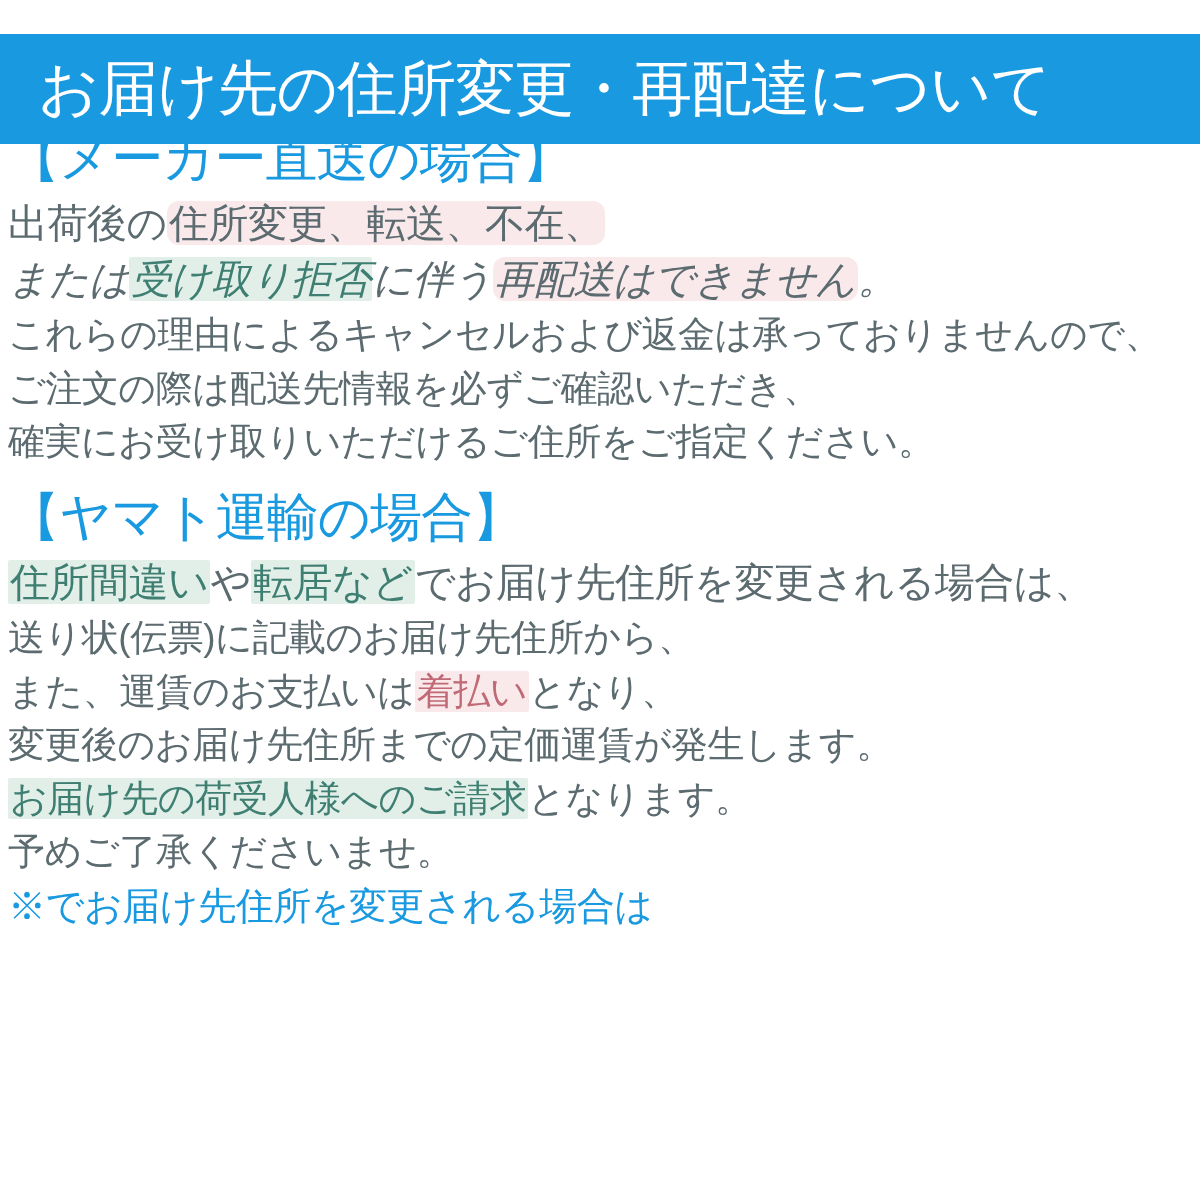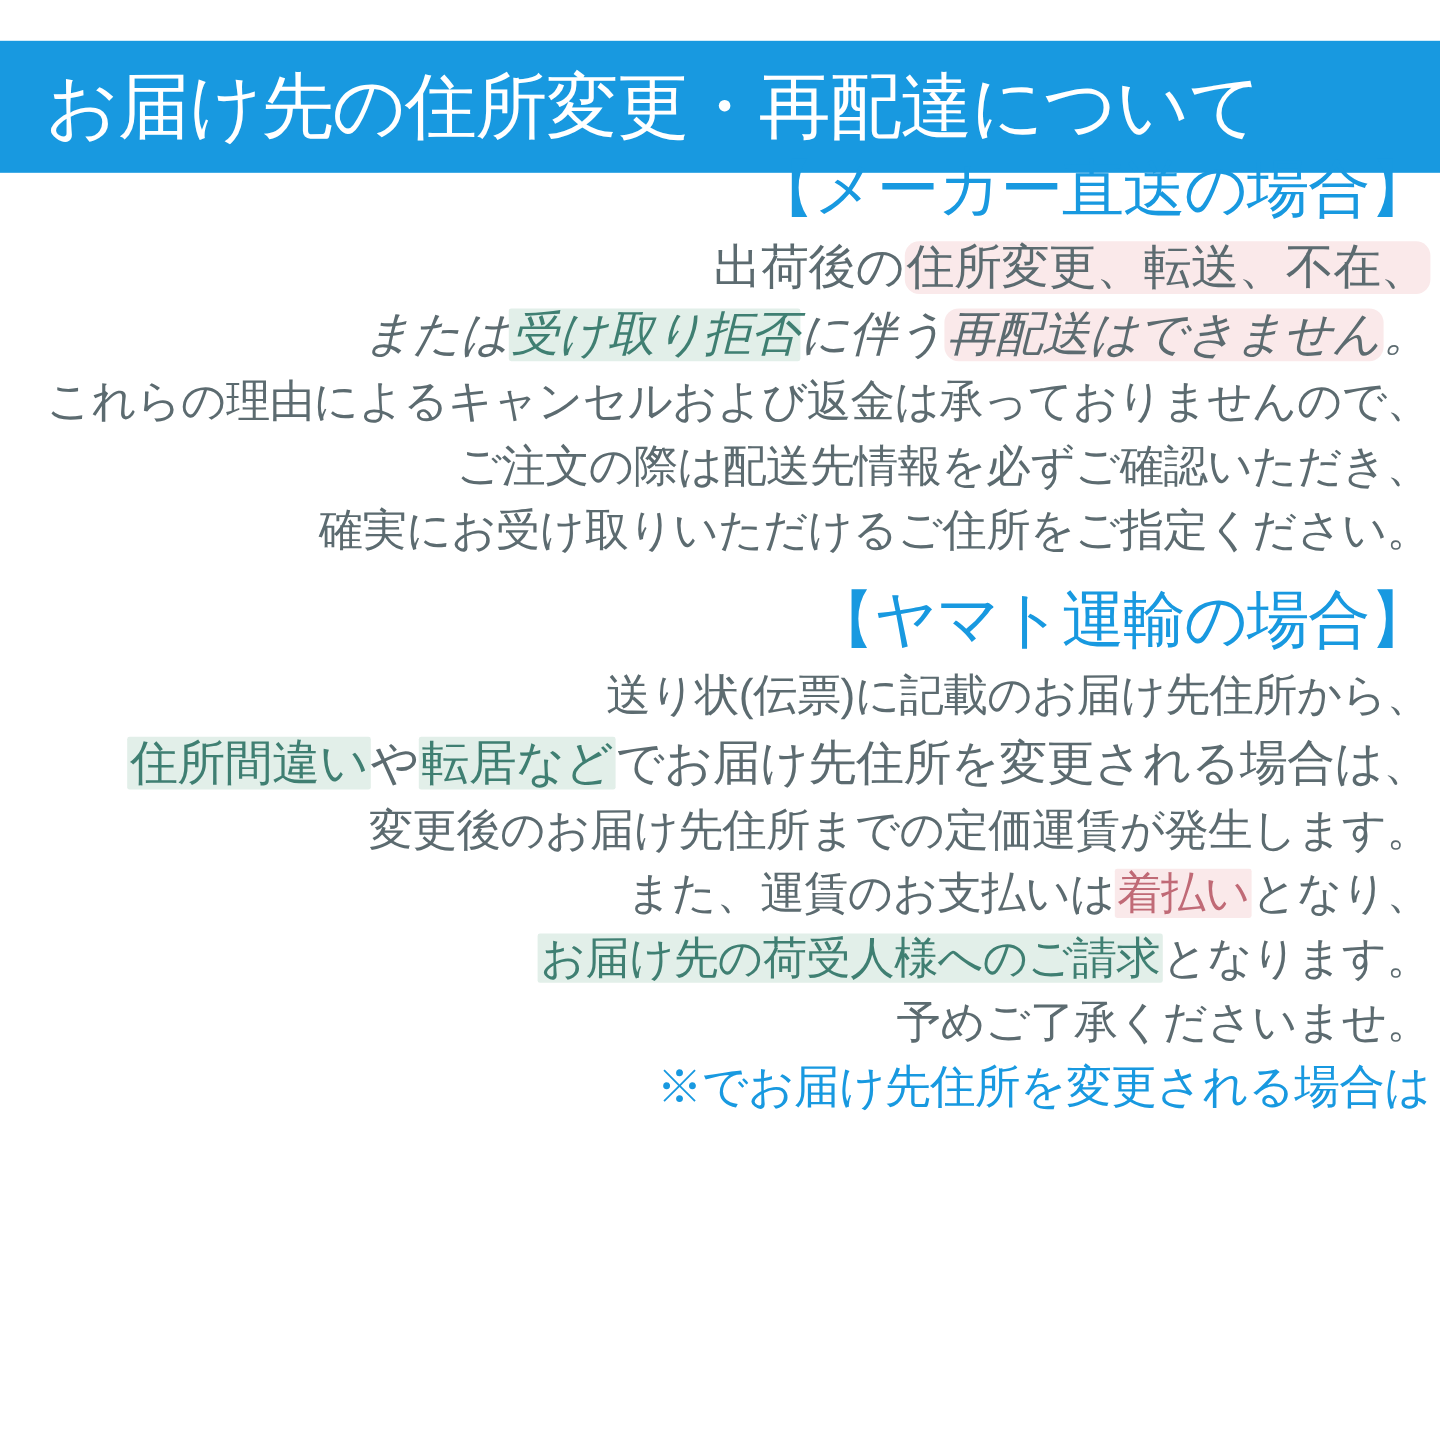--- a/index.html
+++ b/index.html
@@ -41,21 +41,21 @@
     letter-spacing: -1px;
     white-space: nowrap;
   }
 
   
   .content {
     position: absolute;
     top: 110px;
     left: 0;
     width: 1200px;
-    text-align: right;
+    text-align: left;
   }
 
   .section-heading {
     color: #1899e0;
     font-size: 52px;
     line-height: 1.0;
     margin: 22px 0 10px 0;
     letter-spacing: -1px;
   }
 
@@ -133,34 +133,34 @@
       </div>
 
       <div class="line small">
         <span>確実にお受け取りいただけるご住所をご指定ください。</span>
       </div>
     </div>
 
     <div class="block">
       <div class="section-heading">【ヤマト運輸の場合】</div>
 
-      <div class="line small">
-        <span>送り状(伝票)に記載のお届け先住所から、</span>
-      </div>
-
       <div class="line">
         <span class="hl-green">住所間違い</span><span>や</span><span class="hl-green">転居など</span><span>でお届け先住所を変更される場合は、</span>
       </div>
 
       <div class="line small">
-        <span>変更後のお届け先住所までの定価運賃が発生します。</span>
+        <span>送り状(伝票)に記載のお届け先住所から、</span>
       </div>
 
       <div class="line small">
         <span>また、運賃のお支払いは</span><span class="hl-pink-dark">着払い</span><span>となり、</span>
+      </div>
+
+      <div class="line small">
+        <span>変更後のお届け先住所までの定価運賃が発生します。</span>
       </div>
 
       <div class="line small">
         <span class="hl-green">お届け先の荷受人様へのご請求</span><span>となります。</span>
       </div>
 
       <div class="line small">
         <span>予めご了承くださいませ。</span>
       </div>
 

